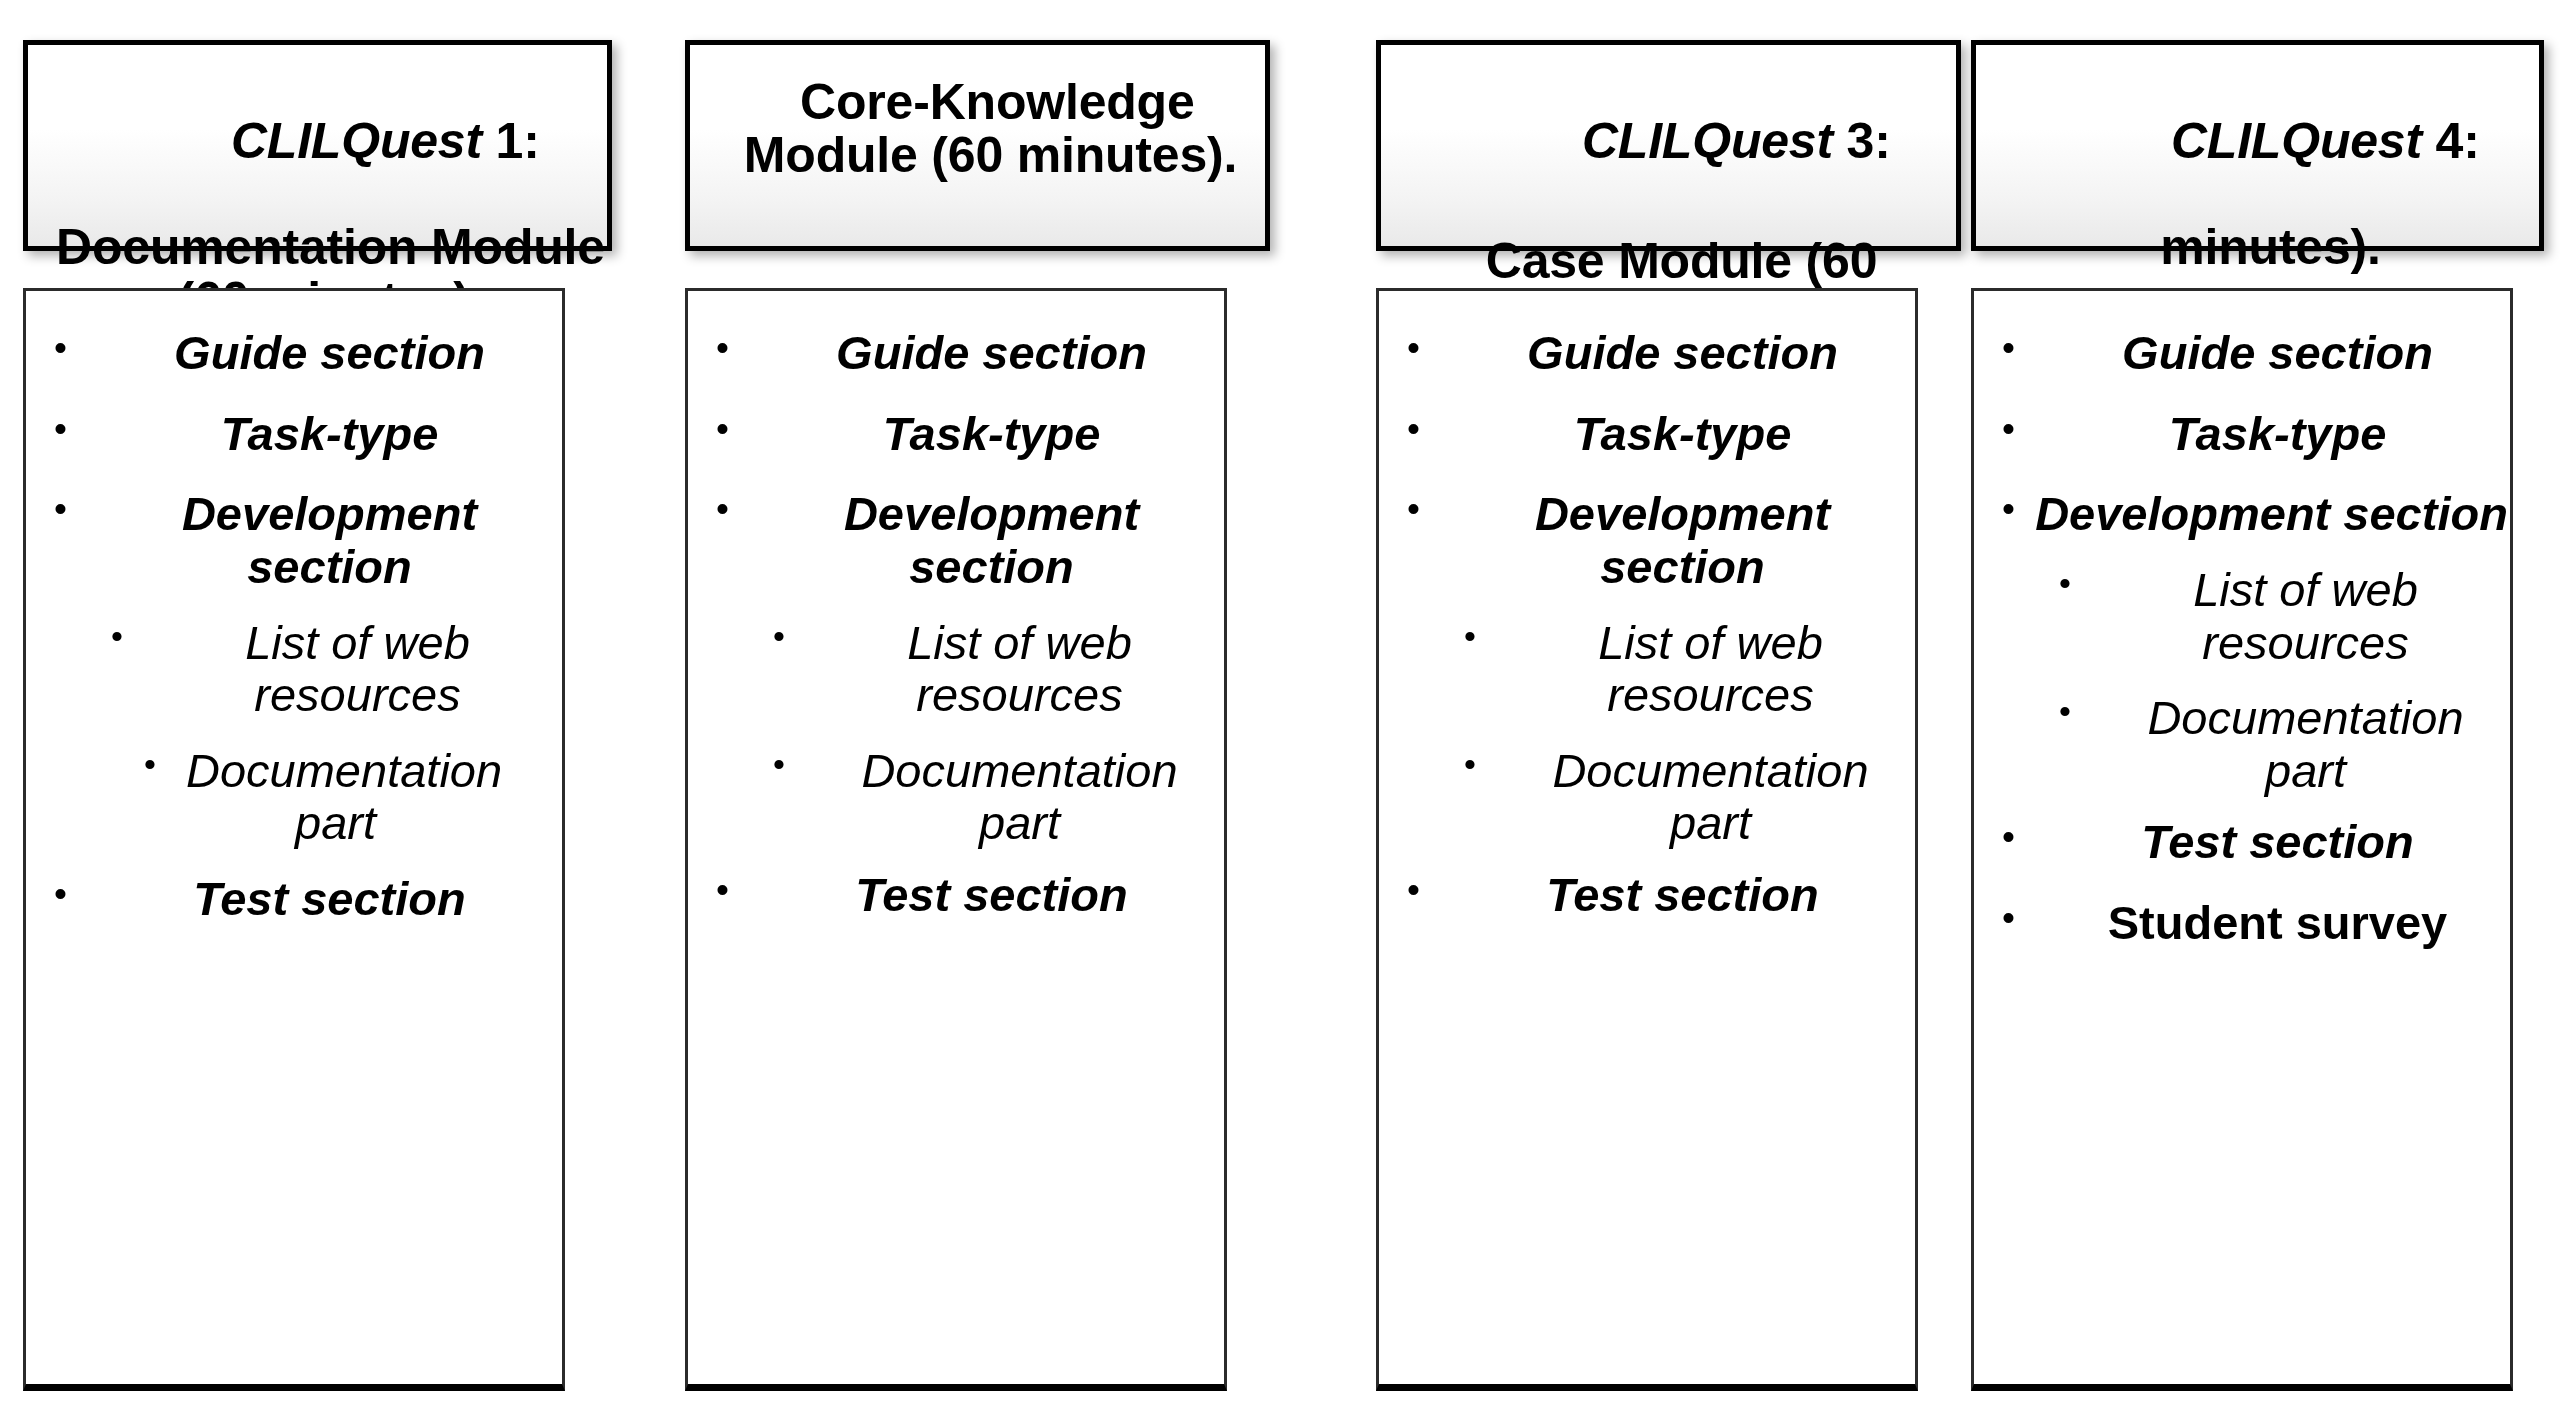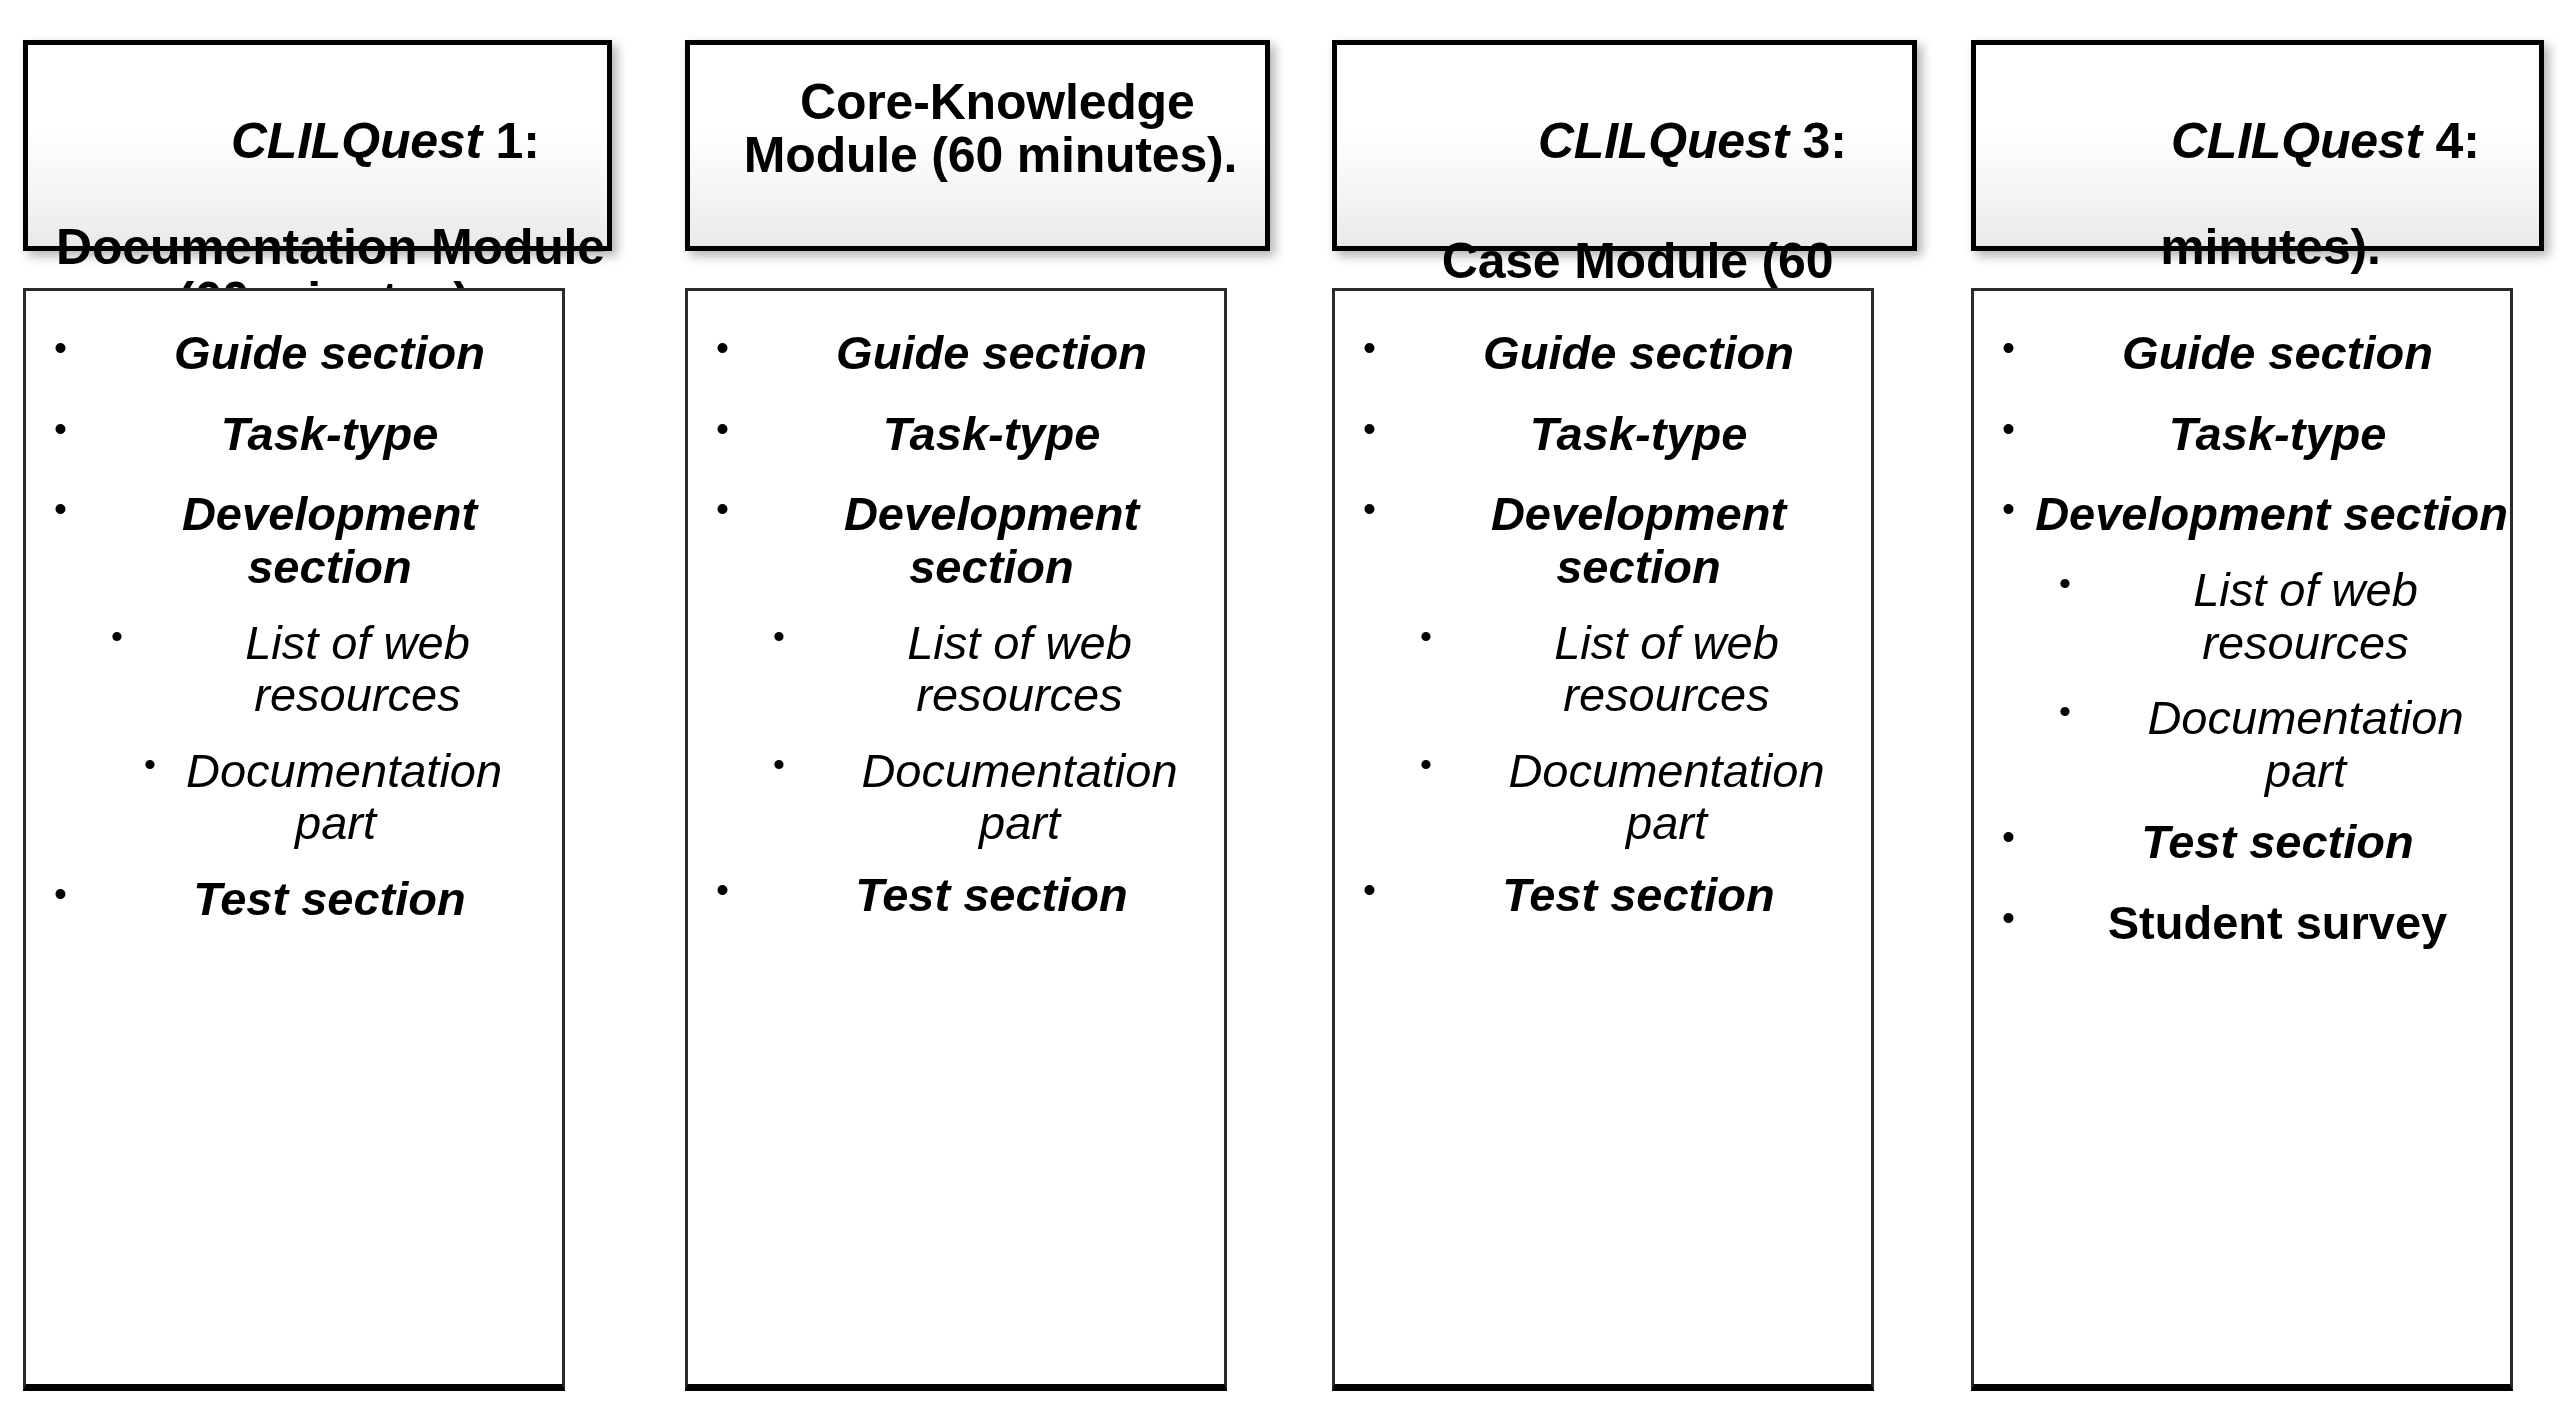--- a/index.html
+++ b/index.html
@@ -226,21 +226,21 @@
           <span class="txt">Documentation part</span>
         </li>
         <li class="qitem lvl1 gap-sm">
           <span class="bul">•</span>
           <span class="txt">Test section</span>
         </li>
       </ul>
     </div>
   </div>
 
-  <div class="column" style="left:1332px; width:589px;">
+  <div class="column" style="left:1376px; width:589px;">
     <div class="qheader" style="width:585px; height:211px;">
       <span class="qheader-line title">
         <span class="qname">CLILQuest</span><span> 3:</span>
       </span>
       <span class="qheader-line spacer"></span>
       <span class="qheader-line sub">Case Module (60</span>
       <span class="qheader-line sub">minutes).</span>
     </div>
 
     <div class="qbody" style="width:542px; top:288px; bottom:28px;">

